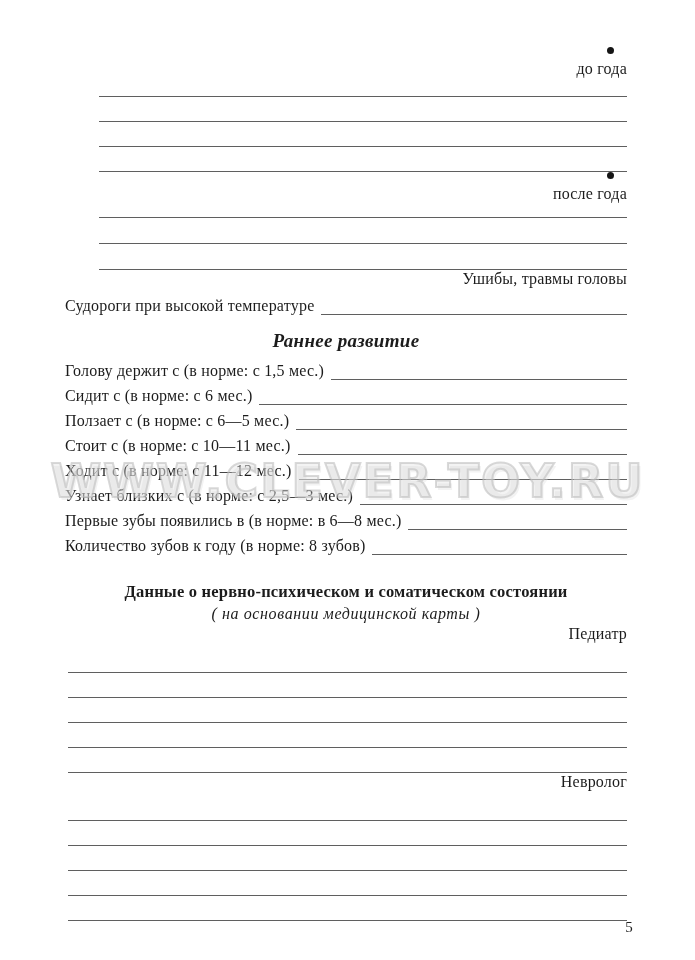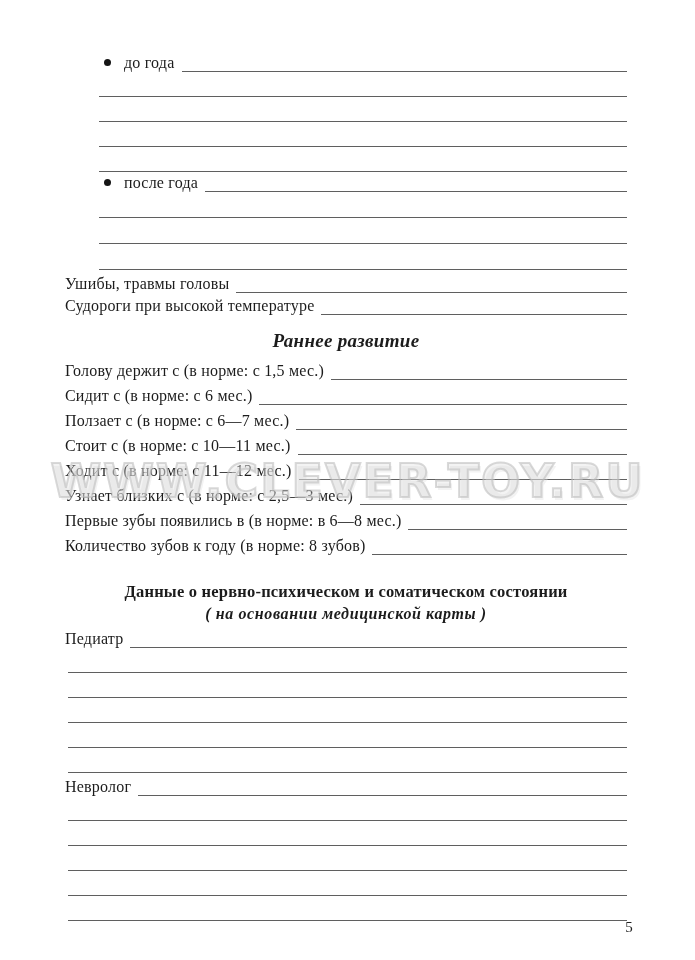--- a/index.html
+++ b/index.html
@@ -12,43 +12,43 @@
   .page{position:relative;width:695px;height:960px;background:#fff;}
   .content{position:absolute;left:65px;top:0;width:562px;padding-top:47px;}
 
   .row{display:flex;align-items:flex-end;}
   .row .label{white-space:nowrap;line-height:1.1;}
   .row .line{flex:1;border-bottom:1.3px solid #5f5f5f;margin-left:7px;height:0;}
   .row.blank .line{margin-left:3px;}
 
   .h25{height:25px;}
   .h26{height:26px;}
-  .h23{height:23px;}
+  .h23{height:23px;flex-direction:column;}
   .h22{height:22px;font-family:Liberation Serif, serif;}
   .h20{height:20px;}
 
   .indent{margin-left:31px;}
 
-  .bullet-row{padding-left:39px;}
+  .bullet-row{padding-left:39px;flex-direction:column;}
   .bullet{
     width:7px;height:7px;border-radius:50%;background:#151515;
     margin:0 13px 6px 0;flex:0 0 auto;
   }
 
   .h1{
     text-align:center;font-weight:bold;font-size:19px;
     margin:14px 0 3px 0;line-height:23px;letter-spacing:0.3px;font-style:italic;
   }
   .h2{
     text-align:center;font-weight:bold;font-size:16.5px;
     margin:26px 0 0 0;line-height:22px;letter-spacing:0.2px;
   }
   .h2sub{
     text-align:center;font-style:italic;font-size:16px;
-    line-height:22px;letter-spacing:0.6px;margin:0;font-weight:bold;
+    line-height:22px;letter-spacing:0.6px;margin:0;
   }
 
   .watermark{
     position:absolute;top:454px;left:50%;transform:translateX(-50%);
     font-family:"DejaVu Sans","Liberation Sans",sans-serif;
     font-weight:bold;font-size:46px;letter-spacing:2px;white-space:nowrap;
     color:rgba(214,214,214,0.30);
     -webkit-text-stroke:2px rgba(186,186,186,0.55);
     text-shadow:2px 3px 0 rgba(224,224,224,0.40);
     z-index:5;pointer-events:none;
@@ -113,21 +113,21 @@
 
     <div class="row h25">
       <span class="label">Голову держит с (в норме: с 1,5 мес.)</span>
       <span class="line"></span>
     </div>
     <div class="row h25">
       <span class="label">Сидит с (в норме: с 6 мес.)</span>
       <span class="line"></span>
     </div>
     <div class="row h25">
-      <span class="label">Ползает с (в норме: с 6—7 мес.)</span>
+      <span class="label">Ползает с (в норме: с 6—5 мес.)</span>
       <span class="line"></span>
     </div>
     <div class="row h25">
       <span class="label">Стоит с (в норме: с 10—11 мес.)</span>
       <span class="line"></span>
     </div>
     <div class="row h25">
       <span class="label">Ходит с (в норме: с 11—12 мес.)</span>
       <span class="line"></span>
     </div>

